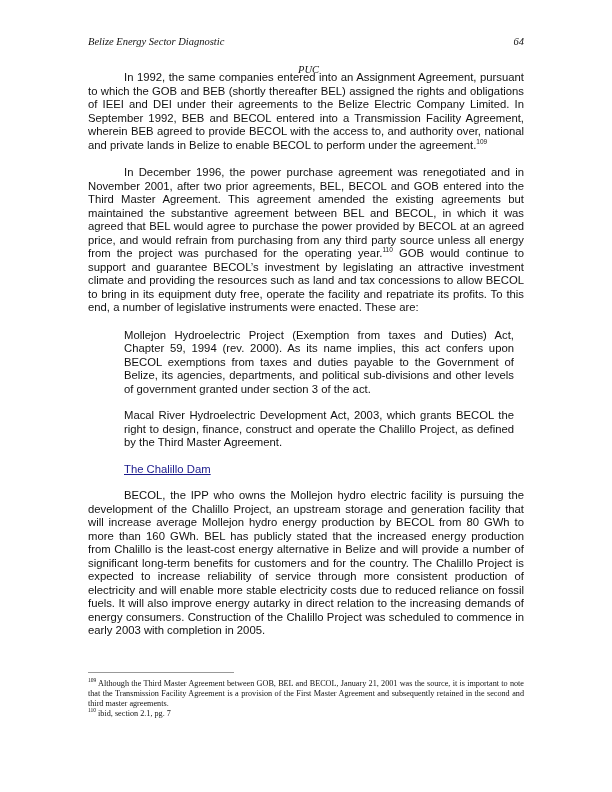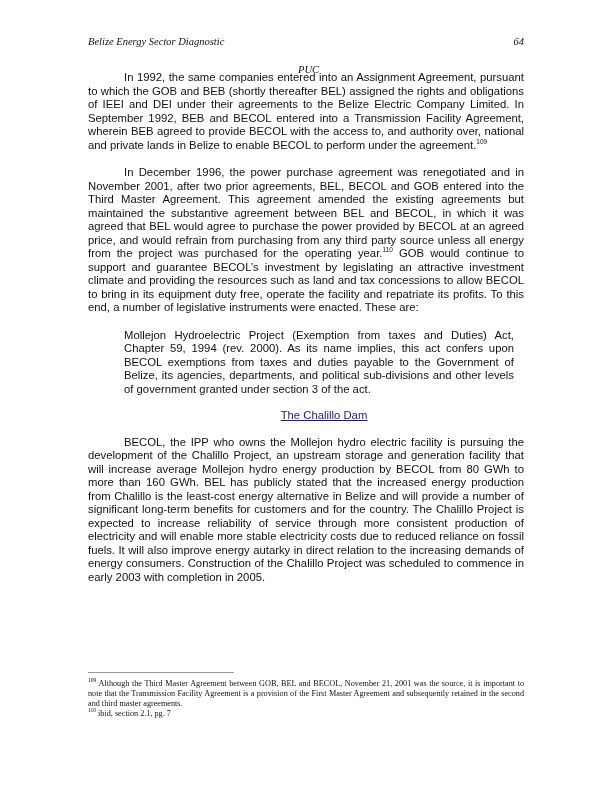--- a/index.html
+++ b/index.html
@@ -56,21 +56,21 @@
     }
     sup {
       font-size: 6.5px;
       line-height: 0;
       vertical-align: 5px;
     }
     .section-heading {
       margin: 0 0 13px 36px;
       color: #1a1a8c;
       text-decoration: underline;
-      text-align: center;
+      text-align: left;
     }
     .footnotes {
       position: absolute;
       left: 88px;
       top: 672px;
       width: 436px;
       font-family: "Liberation Serif", serif;
       font-size: 8.2px;
       line-height: 10px;
       text-align: justify;
@@ -96,26 +96,27 @@
     <span class="right">64</span>
   </div>
 
   <div class="body">
     <p class="para"><span>In 1992, the same companies entered into an Assignment Agreement, pursuant to which the GOB and BEB (shortly thereafter BEL) assigned the rights and obligations of IEEI and DEI under their agreements to the Belize Electric Company Limited.  In September 1992, BEB and BECOL entered into a Transmission Facility Agreement, wherein BEB agreed to provide BECOL with the access to, and authority over, national and private lands in Belize to enable BECOL to perform under the agreement.</span><sup>109</sup></p>
 
     <p class="para"><span>In December 1996, the power purchase agreement was renegotiated and in November 2001, after two prior agreements, BEL, BECOL and GOB entered into the Third Master Agreement. This agreement amended the existing agreements but maintained the substantive agreement between BEL and BECOL, in which it was agreed that BEL would agree to purchase the power provided by BECOL at an agreed price, and would refrain from purchasing from any third party source unless all energy from the project was purchased for the operating year.</span><sup>110</sup><span>  GOB would continue to support and guarantee BECOL’s investment by legislating an attractive investment climate and providing the resources such as land and tax concessions to allow BECOL to bring in its equipment duty free, operate the facility and repatriate its profits. To this end, a number of legislative instruments were enacted.  These are:</span></p>
 
     <p class="block">Mollejon Hydroelectric Project (Exemption from taxes and Duties) Act, Chapter 59, 1994 (rev. 2000). As its name implies, this act confers upon BECOL exemptions from taxes and duties payable to the Government of Belize, its agencies, departments, and political sub-divisions and other levels of government granted under section 3 of the act.</p>
 
+    <p class="block">Macal River Hydroelectric Development Act, 2003, which grants BECOL the right to design, finance, construct and operate the Chalillo Project, as defined by the Third Master Agreement.</p>
 
     <p class="section-heading">The Chalillo Dam</p>
 
     <p class="para">BECOL, the IPP who owns the Mollejon hydro electric facility is pursuing the development of the Chalillo Project, an upstream storage and generation facility that will increase average Mollejon hydro energy production by BECOL from 80 GWh to more than 160 GWh.  BEL has publicly stated that the increased energy production from Chalillo is the least-cost energy alternative in Belize and will provide a number of significant long-term benefits for customers and for the country.  The Chalillo Project is expected to increase reliability of service through more consistent production of electricity and will enable more stable electricity costs due to reduced reliance on fossil fuels.  It will also improve energy autarky in direct relation to the increasing demands of energy consumers.  Construction of the Chalillo Project was scheduled to commence in early 2003 with completion in 2005.</p>
 
   </div>
 
   <div class="footnotes">
     <div class="footnote-rule"></div>
-    <p class="fn"><sup>109</sup><span> Although the Third Master Agreement between GOB, BEL and BECOL, November 21, 2001 was the source, it is important to note that the Transmission Facility Agreement is a provision of the First Master Agreement and subsequently retained in the second and third master agreements.</span></p>
+    <p class="fn"><sup>109</sup><span> Although the Third Master Agreement between GOB, BEL and BECOL, January 21, 2001 was the source, it is important to note that the Transmission Facility Agreement is a provision of the First Master Agreement and subsequently retained in the second and third master agreements.</span></p>
     <p class="fn"><sup>110</sup><span> ibid, section 2.1, pg. 7</span></p>
   </div>
 
 </div>
 
 </body></html>

